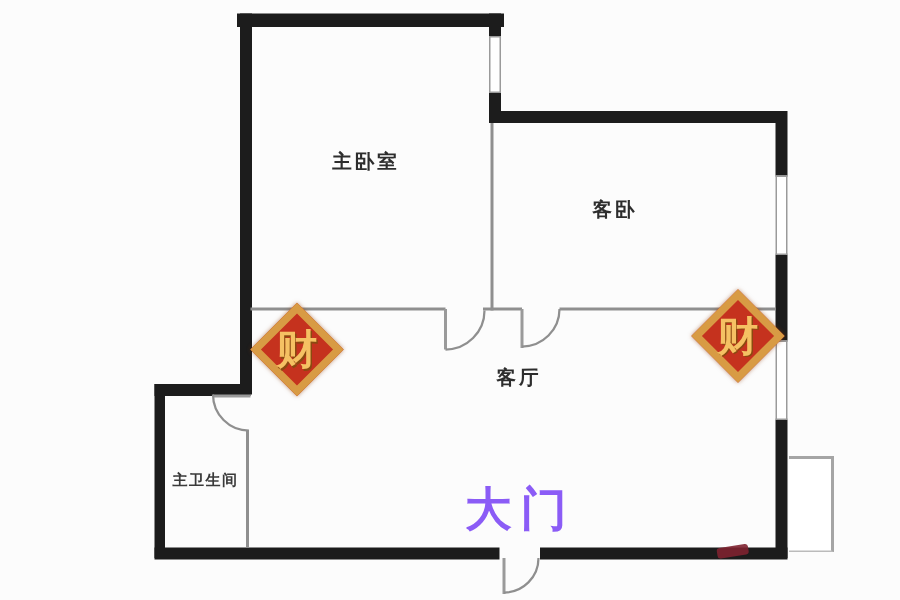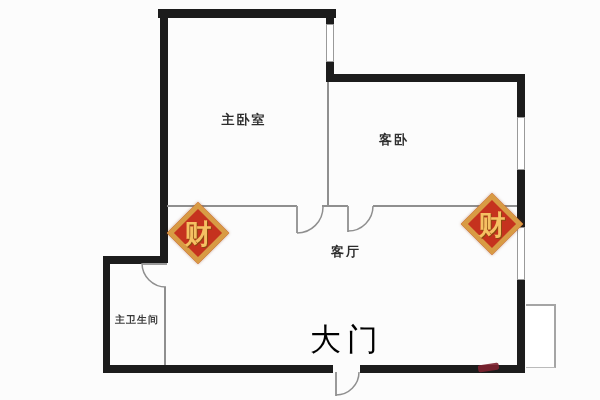--- a/index.html
+++ b/index.html
@@ -12,21 +12,21 @@
   .win{position:absolute;background:#ffffff;border:1px solid #9a9a9a;box-sizing:border-box;}
   .leaf{position:absolute;background:#9a9a9a;}
   .room-label{
     position:absolute;transform:translate(-50%,-50%);
     font-weight:bold;font-size:13px;color:#2d2d2d;letter-spacing:2px;
     white-space:nowrap;font-family:"DejaVu Sans",sans-serif;
   }
   .room-label.small{font-size:10px;letter-spacing:1px;color:#3a3a3a;}
   .entry-label{
     position:absolute;transform:translate(-50%,-50%);
-    font-weight:normal;font-size:31px;letter-spacing:6px;color:#000000;
+    font-weight:bold;font-size:31px;letter-spacing:6px;color:#8b5cf6;
     font-family:"Liberation Serif","DejaVu Serif",serif;white-space:nowrap;
   }
   .charm{
     position:absolute;width:34px;height:34px;background:#c5321e;
     border:5px solid #d89b44;transform:rotate(45deg);
     display:flex;align-items:center;justify-content:center;
     box-shadow:0 0 3px rgba(140,60,10,.55);
   }
   .charm span{
     transform:rotate(-45deg);color:#f5c163;font-size:27px;font-weight:bold;
@@ -88,20 +88,20 @@
 
   <div class="red-mark"></div>
 
   <div class="charm" style="left:176px;top:211px;">
     <span>财</span>
   </div>
   <div class="charm" style="left:470px;top:202px;">
     <span>财</span>
   </div>
 
-  <div class="room-label" style="left:244px;top:120px;">主卧室</div>
-  <div class="room-label" style="left:394px;top:140px;">客卧</div>
+  <div class="room-label" style="left:244px;top:108px;">主卧室</div>
+  <div class="room-label" style="left:410px;top:140px;">客卧</div>
   <div class="room-label" style="left:346px;top:252px;">客厅</div>
   <div class="room-label small" style="left:137px;top:320px;">主卫生间</div>
 
   <div class="entry-label" style="left:347px;top:340px;">大门</div>
 
 </div>
 
 </body></html>

